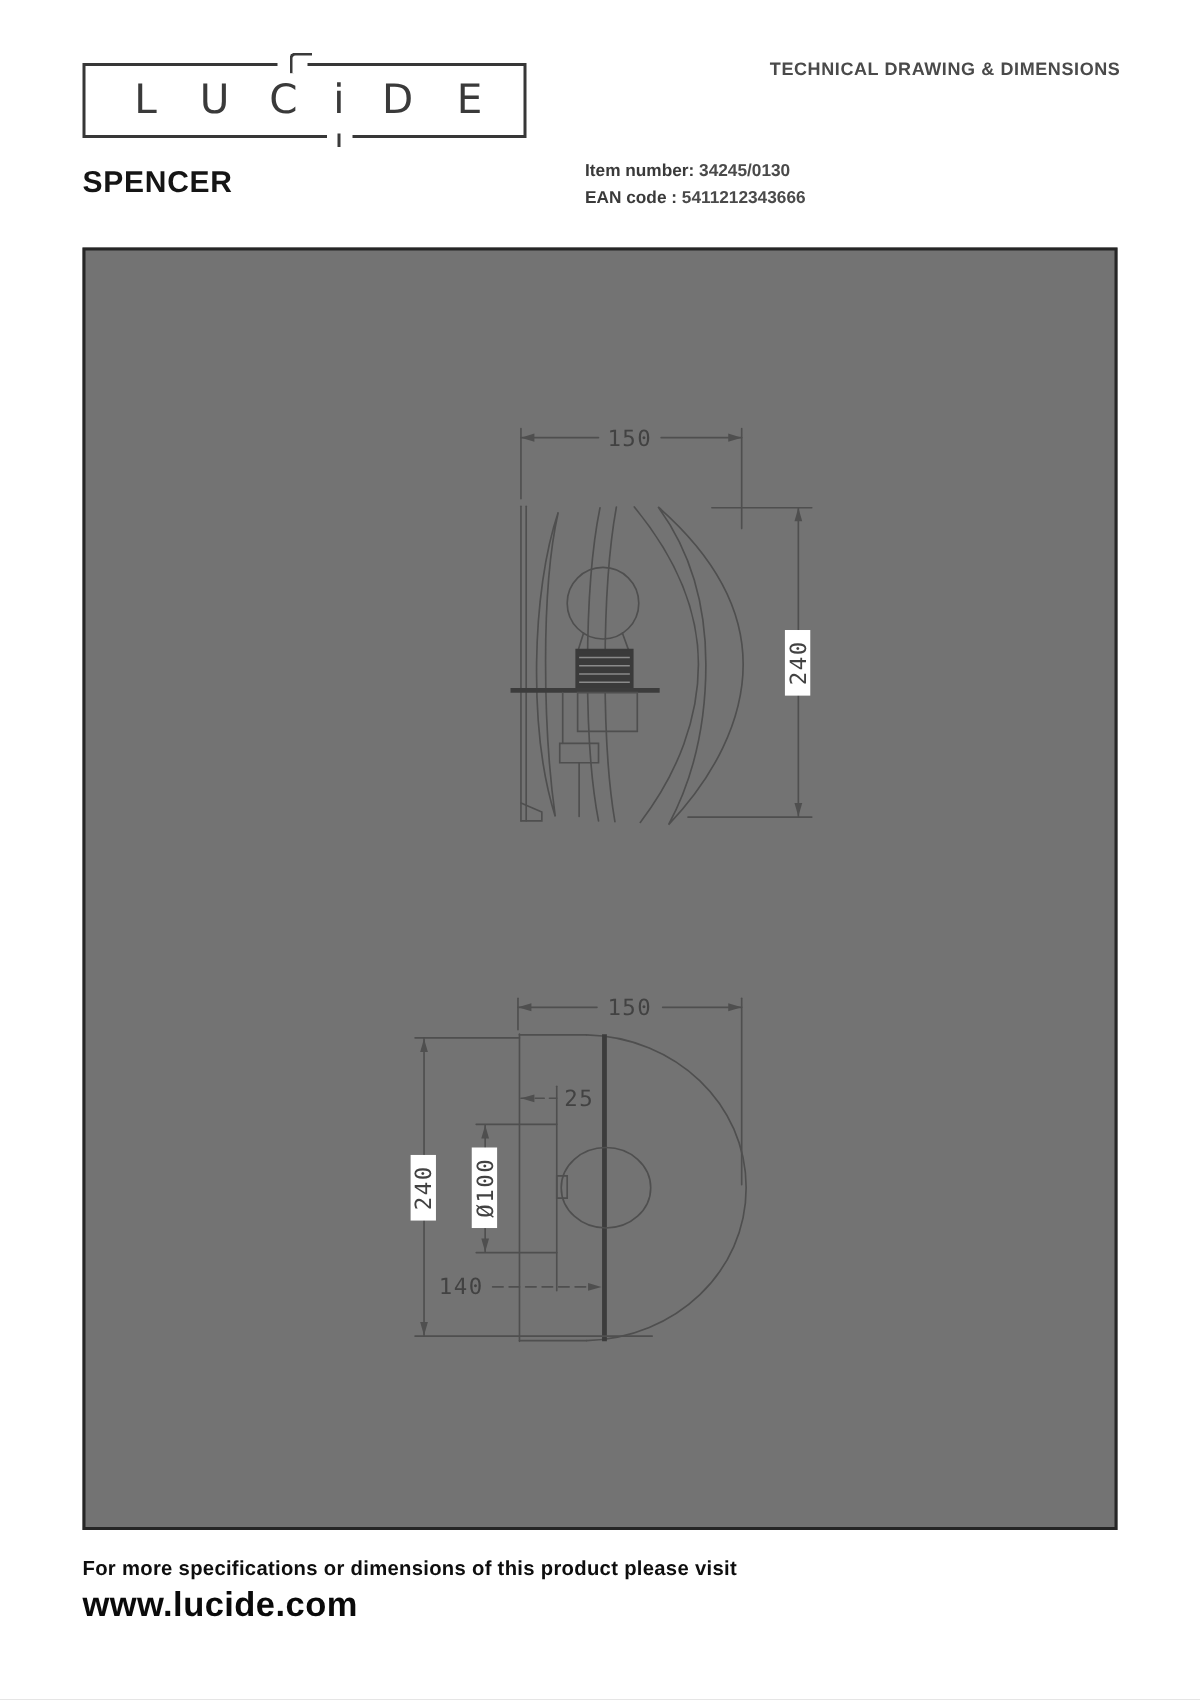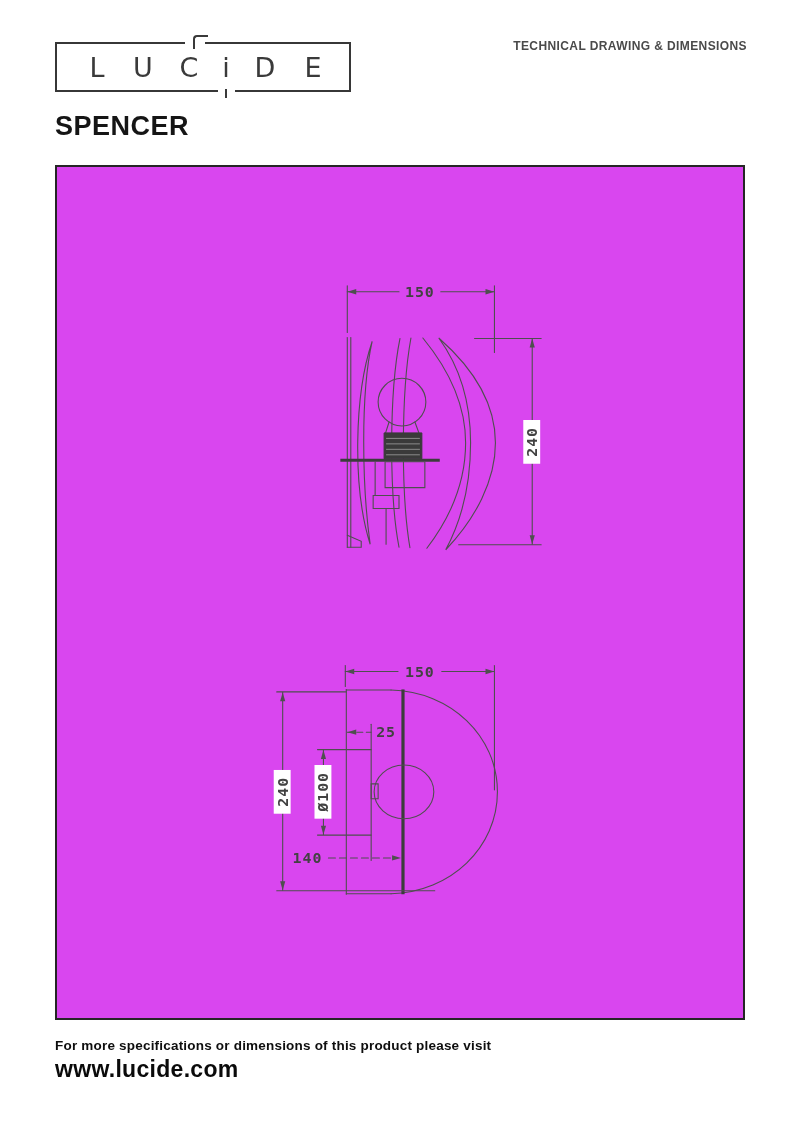--- a/index.html
+++ b/index.html
@@ -23,32 +23,32 @@
   .notch-top{position:absolute;left:128px;top:-2px;width:20px;height:2px;background:#fff;}
   .notch-bottom{position:absolute;left:161px;bottom:-2px;width:17px;height:2px;background:#fff;}
   .i-stem{position:absolute;left:168px;bottom:-8px;width:2px;height:9px;background:#3a3a3a;}
   
   .doc-title{
     position:absolute;top:39px;right:53px;font-size:12px;font-weight:600;
     letter-spacing:.4px;color:#4a4a4a;
   }
   
   .product-name{
-    position:absolute;left:55px;top:111px;font-size:27px;font-weight:bold;
+    position:absolute;left:55px;top:111px;font-size:20px;font-weight:bold;
     letter-spacing:.5px;color:#151515;
   }
   .item-block{
     position:absolute;left:390px;top:106px;font-size:11.5px;line-height:17.5px;
     font-weight:bold;color:#3a3a3a;
   }
   .item-block .val{font-weight:bold;color:#4a4a4a;}
   
   .frame{
     position:absolute;left:55px;top:165px;width:690px;height:855px;
-    border:2px solid #262626;box-sizing:border-box;background:#d946ef;font-weight:bold;
+    border:2px solid #262626;box-sizing:border-box;background:#737373;
   }
   svg{display:block;}
   svg *{vector-effect:non-scaling-stroke;}
   .ln{stroke:#4f4f4f;stroke-width:1.1;fill:none;stroke-linecap:round;}
   .thick{stroke:#3c3c3c;stroke-width:3.2;fill:none;}
   .arrow{fill:#4f4f4f;stroke:none;}
   .dimtxt{
     font-family:"DejaVu Sans Mono", monospace;font-size:15px;fill:#424242;letter-spacing:1px;
   }
   .whitebg{fill:#ffffff;stroke:none;}
@@ -72,20 +72,30 @@
     <span class="notch-top"></span>
     <span class="logo-hook"></span>
     <span class="notch-bottom"></span>
     <span class="i-stem"></span>
   </div>
 
   <div class="doc-title">TECHNICAL DRAWING &amp; DIMENSIONS</div>
 
   <div class="product-name">SPENCER</div>
 
+  <div class="item-block">
+    <div>
+      <span>Item number:</span>
+      <span class="val">34245/0130</span>
+    </div>
+    <div>
+      <span>EAN code :</span>
+      <span class="val">5411212343666</span>
+    </div>
+  </div>
 
   <div class="frame">
     <svg width="686" height="851" viewBox="0 0 690 855">
 
       <g>
 
         <g>
           <line class="ln" x1="292" y1="119" x2="292" y2="166"></line>
           <line class="ln" x1="440" y1="119" x2="440" y2="186"></line>
           <line class="ln" x1="292" y1="125" x2="344" y2="125"></line>

